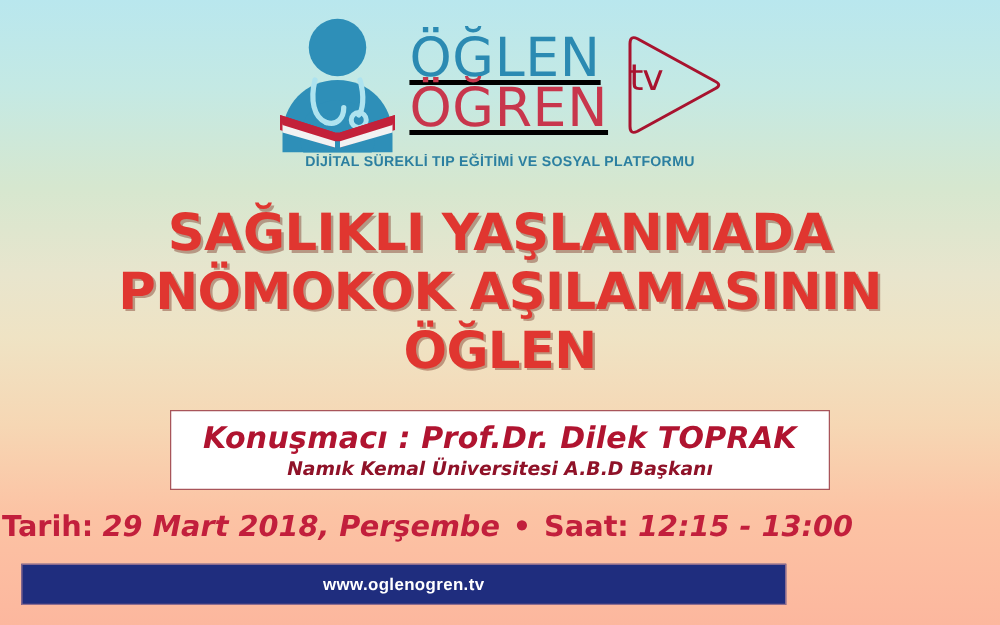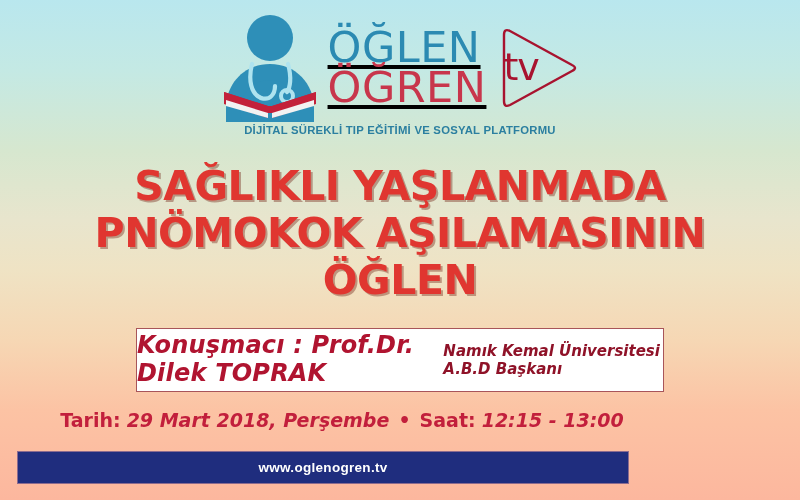--- a/index.html
+++ b/index.html
@@ -73,21 +73,21 @@
     position: relative;
     width: 92px;
     height: 90px;
     flex: none;
   }
   .tv-mark svg { display: block; }
   .tv-text {
     position: absolute;
     left: 13px;
     top: 22px;
-    font-size: 38px;
+    font-size: 29px;
     font-weight: 400;
     color: #a8132f;
     font-family: "DejaVu Sans", sans-serif;
     letter-spacing: -1px;
   }
 
   .tagline {
     margin-top: 0;
     font-size: 11.3px;
     font-weight: bold;
@@ -117,21 +117,21 @@
   .speaker-box {
     position: absolute;
     left: 136px;
     top: 328px;
     width: 528px;
     height: 64px;
     background: #ffffff;
     border: 1px solid #a8555a;
     box-sizing: border-box;
     display: flex;
-    flex-direction: row;
+    flex-direction: column;
     align-items: center;
     justify-content: center;
   }
   .speaker-name {
     font-family: "DejaVu Sans", sans-serif;
     font-style: italic;
     font-weight: bold;
     font-size: 24px;
     color: #b01430;
     letter-spacing: 0.2px;
@@ -146,21 +146,21 @@
   }
 
   
   .datetime {
     position: absolute;
     top: 409px;
     left: 0;
     width: 684px;
     text-align: center;
     font-family: "DejaVu Sans", sans-serif;
-    font-size: 19px;
+    font-size: 23px;
     color: #c21f3c;
     white-space: nowrap;
   }
   .datetime .lbl { font-weight: bold; font-style: normal; }
   .datetime .val { font-weight: bold; font-style: italic; }
   .datetime .sep { font-weight: bold; font-style: normal; padding: 0 3px; }
 
   
   .footer-bar {
     position: absolute;

